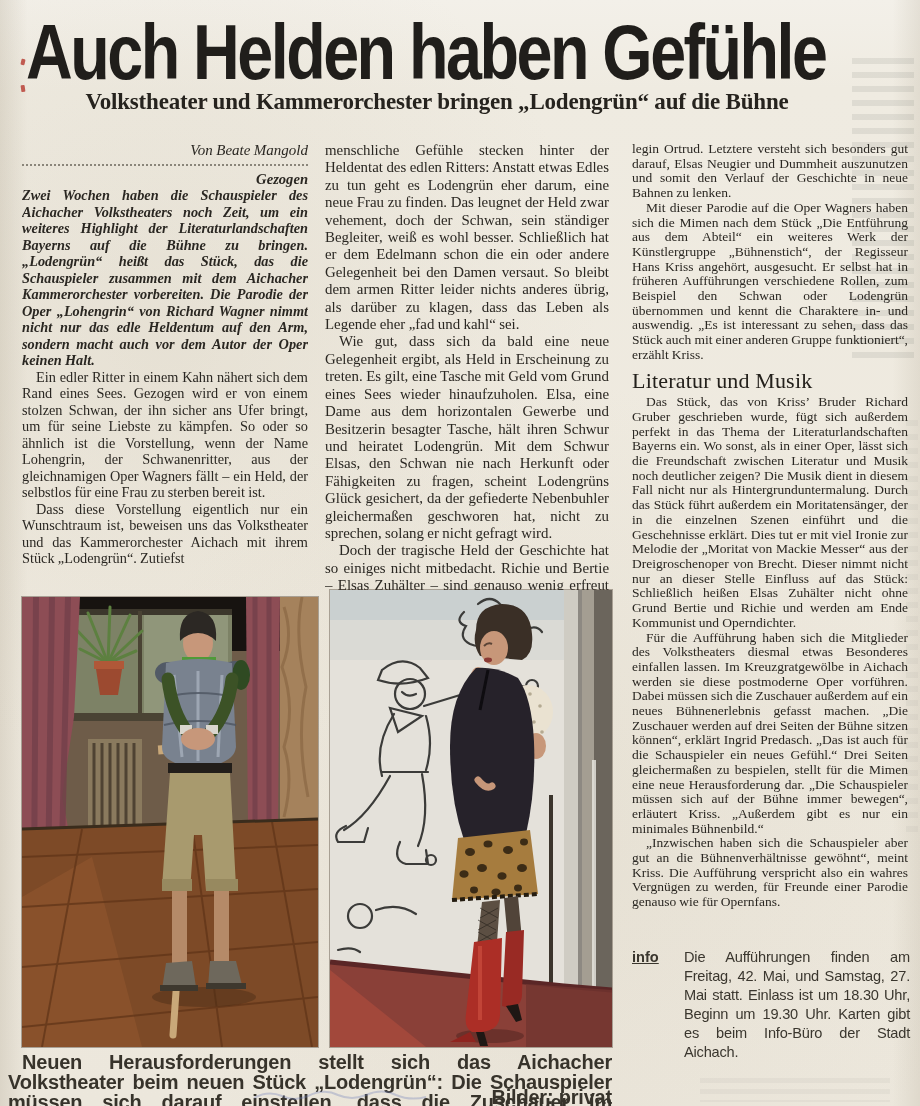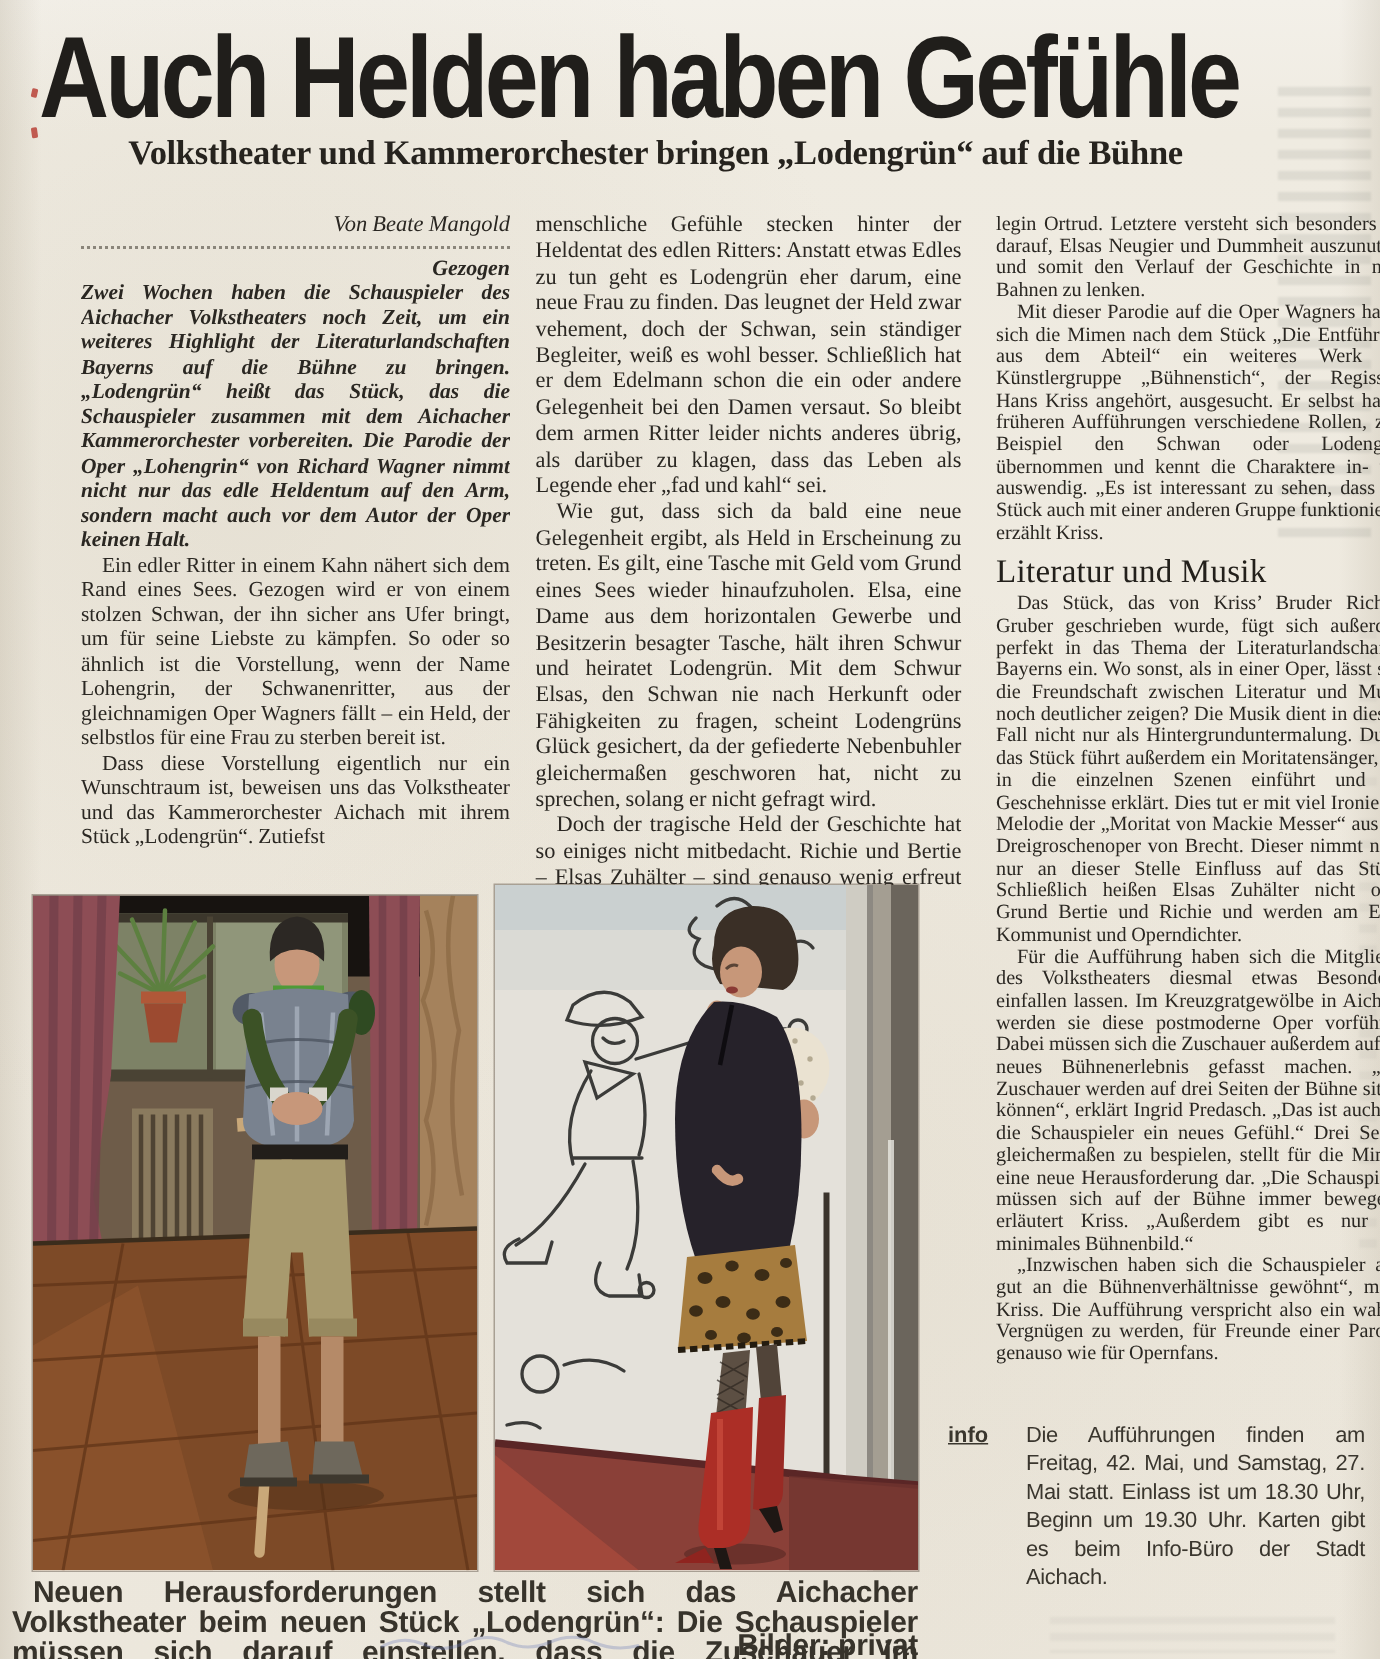--- a/index.html
+++ b/index.html
@@ -17,21 +17,21 @@
     position:absolute;left:26px;top:8px;white-space:nowrap;
     font-family:"Liberation Sans",sans-serif;font-weight:bold;
     font-size:77px;letter-spacing:-3px;color:#201e1b;
     transform:scaleX(.84);transform-origin:left top;
   }
   .subtitle{
     position:absolute;left:27px;top:89px;width:820px;
     font-size:23px;font-weight:bold;color:#26231e;letter-spacing:-.2px;text-align:center;
   }
   
-  .col{position:absolute;top:142px;text-align:justify;overflow:hidden;margin-left:32px;}
+  .col{position:absolute;top:142px;text-align:justify;overflow:hidden;}
   .col p{margin:0;text-indent:14px;hyphens:auto;-webkit-hyphens:auto;word-spacing:-.3px;}
   .col p.noind{text-indent:0;}
   .col1{left:22px;width:286px;height:456px;font-size:14.3px;line-height:16.5px;}
   .col2{left:325px;width:284px;height:448px;font-size:14.9px;line-height:17.4px;}
   .col3{left:632px;width:276px;height:800px;font-size:13.5px;line-height:14.7px;}
   .byline{text-align:right;font-style:italic;font-size:15px;text-indent:0;margin:0 2px 0 0;}
   .rule-dotted{border-bottom:2px dotted #8a857a;height:3px;margin:2px 0 5px 0;}
   .dateline{text-align:right;font-style:italic;font-weight:bold;font-size:14.6px;margin:2px 2px 0 0;}
   .lead{font-weight:bold;font-style:italic;text-indent:0 !important;}
   .subhead{font-size:22px;font-weight:normal;text-align:left;text-indent:0 !important;

